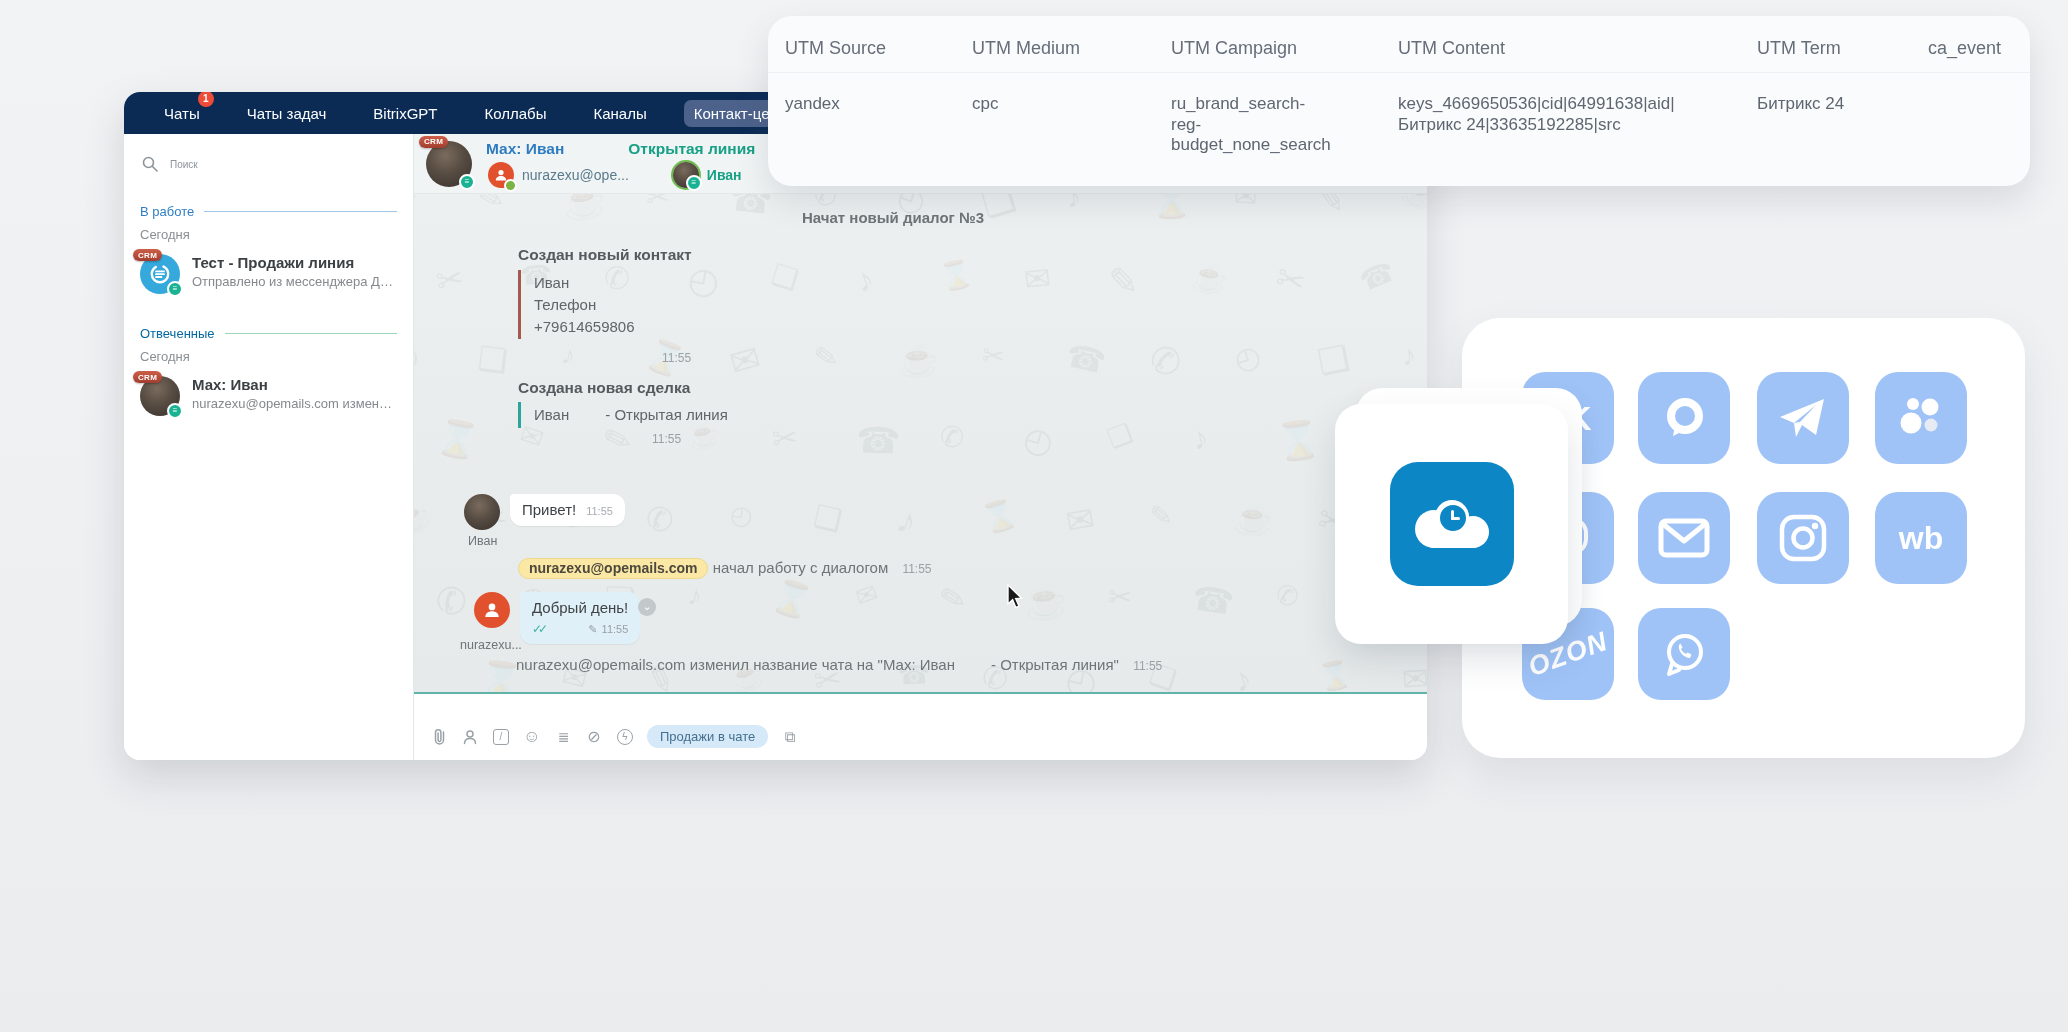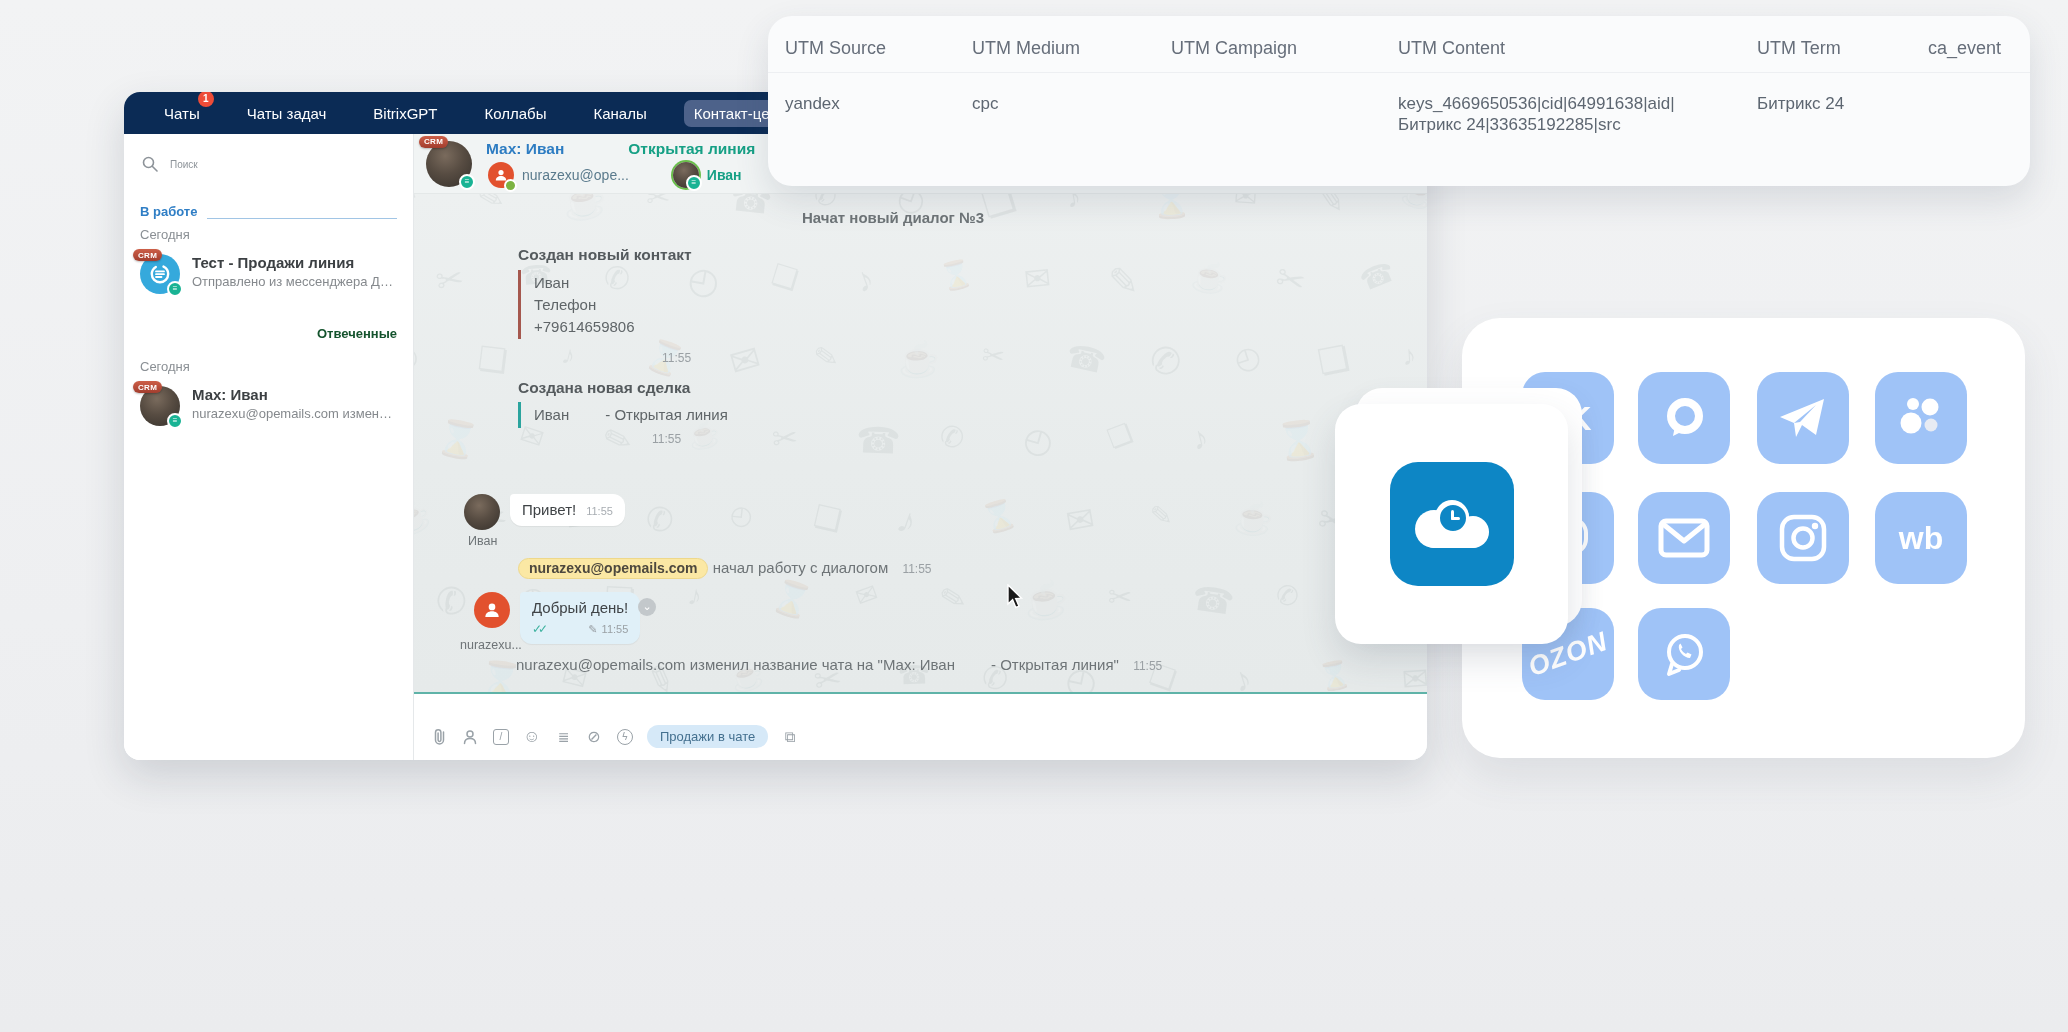--- a/index.html
+++ b/index.html
@@ -18,24 +18,24 @@
   .tab .badge { position:absolute; top:-9px; right:-4px; min-width:16px; height:16px; border-radius:9px;
     background:#ee4c38; color:#fff; font-size:10px; font-weight:bold; display:flex; align-items:center;
     justify-content:center; padding:0 4px; }
   .mbody { flex:1; display:flex; min-height:0; }
 
   
   .sidebar { width:290px; background:#fff; border-right:1px solid #e5e8ea; padding:18px 16px 0 16px; flex:none; }
   .search-row { display:flex; align-items:center; gap:12px; color:#8a9096; padding:4px 2px 0 2px; }
   .search-row svg { flex:none; }
   .search-ph { font-size:10px; color:#8d9399; }
-  .sec-head { display:flex; align-items:flex-end; gap:10px; margin-top:32px; font-size:13px; font-weight:bold; }
+  .sec-head { display:flex; align-items:center; gap:10px; margin-top:32px; font-size:13px; font-weight:normal; }
   .sec-head .line { flex:1; height:1px; opacity:.45; }
   .sec-blue { color:#2f7ec5; } .sec-blue .line { background:#2f7ec5; }
-  .sec-green { color:#14532d;flex-direction:column; } .sec-green .line { background:#27a36a; }
+  .sec-green { color:#0369a1; } .sec-green .line { background:#27a36a; }
   .sec-date { font-size:13px; color:#8a8f94; margin-top:8px; }
   .chat-item { display:flex; gap:12px; margin-top:12px; align-items:flex-start; cursor:pointer; }
   .chat-item .texts { min-width:0; }
   .ci-title { font-size:15px; font-weight:bold; color:#3c4043; white-space:nowrap; overflow:hidden; text-overflow:ellipsis; }
   .ci-sub { font-size:13px; color:#85898d; margin-top:3px; white-space:nowrap; overflow:hidden; text-overflow:ellipsis; max-width:210px; }
 
   
   .avatar { position:relative; flex:none; border-radius:50%; }
   .av40 { width:40px; height:40px; }
   .av46 { width:46px; height:46px; }
@@ -422,20 +422,25 @@
     <div class="utm-cell utm-h" style="left:17px;">UTM Source</div>
     <div class="utm-cell utm-h" style="left:204px;">UTM Medium</div>
     <div class="utm-cell utm-h" style="left:403px;">UTM Campaign</div>
     <div class="utm-cell utm-h" style="left:630px;">UTM Content</div>
     <div class="utm-cell utm-h" style="left:989px;">UTM Term</div>
     <div class="utm-cell utm-h" style="right:29px;">ca_event</div>
     <div class="utm-hairline"></div>
 
     <div class="utm-cell utm-v" style="left:17px;">yandex</div>
     <div class="utm-cell utm-v" style="left:204px;">cpc</div>
+    <div class="utm-cell utm-v wrap" style="left:403px; width:190px;">
+      <span>ru_brand_search-</span><br>
+      <span>reg-</span><br>
+      <span>budget_none_search</span>
+    </div>
     <div class="utm-cell utm-v wrap" style="left:630px; width:330px;">
       <span>keys_4669650536|cid|64991638|aid|</span><br>
       <span>Битрикс 24|33635192285|src</span>
     </div>
     <div class="utm-cell utm-v" style="left:989px;">Битрикс 24</div>
   </div>
 
   <div class="apps-panel">
     <div class="app-ico" style="left:60px;  top:54px;">
       <span class="txt" style="font-size:34px; letter-spacing:-2px;">VK</span>

